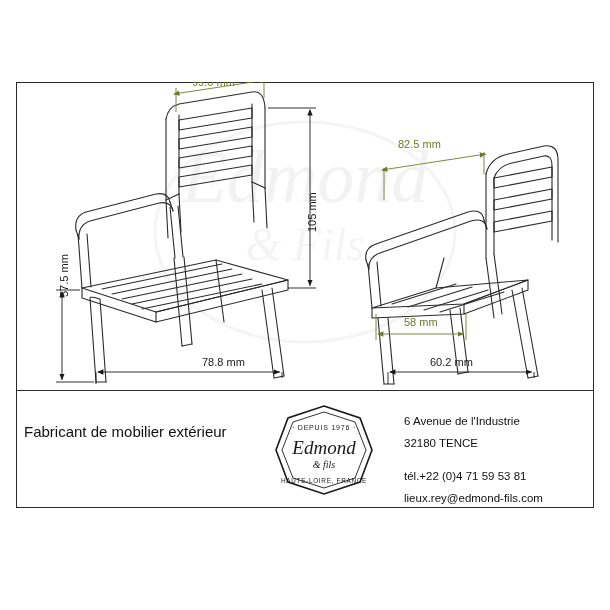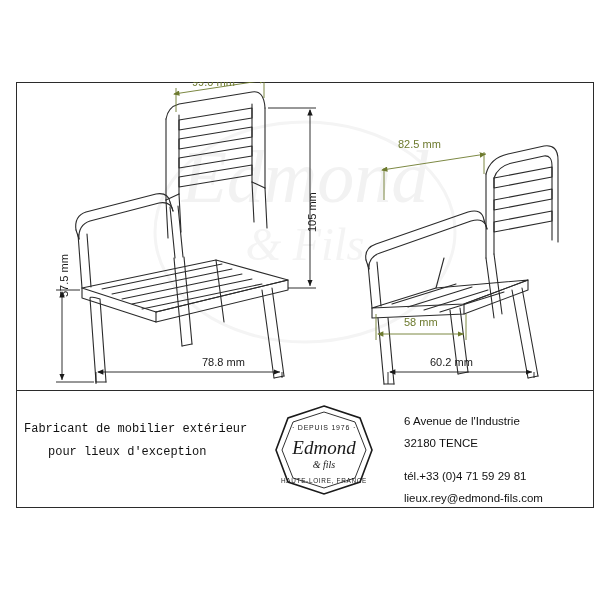--- a/index.html
+++ b/index.html
@@ -51,24 +51,23 @@
     left: 16px;
     top: 390px;
     width: 578px;
     height: 118px;
   }
   .footer-left {
     position: absolute;
     left: 8px;
     top: 28px;
     width: 228px;
-    font-size: 12px;
+    font-size: 15px;
     line-height: 1.9;
     color: #111;
-    font-family: Liberation Mono, monospace;
   }
   .footer-left .l1 { display:block; }
   .footer-left .l2 { display:block; padding-left: 24px; }
   .footer-right {
     position: absolute;
     left: 388px;
     top: 20px;
     width: 200px;
     font-size: 11.5px;
     line-height: 1.95;
@@ -258,37 +257,36 @@
     <div class="dim-text" style="left:382px; top:56px;">82.5 mm</div>
     <div class="dim-text" style="left:388px; top:234px;">58 mm</div>
     <div class="dim-text black" style="left:414px; top:274px;">60.2 mm</div>
 
   </div>
 
   <div class="footer">
 
     <div class="footer-left">
       <span class="l1">Fabricant de mobilier extérieur</span>
-      <span class="l2">pour lieux d'exception</span>
     </div>
 
     <div class="logo">
       <svg width="112" height="96" viewBox="0 0 112 96">
         <polygon points="56,4 92,16 104,48 92,80 56,92 20,80 8,48 20,16" fill="none" stroke="#1a1a1a" stroke-width="1.6"></polygon>
         <polygon points="56,10 87,20 98,48 87,76 56,86 25,76 14,48 25,20" fill="none" stroke="#1a1a1a" stroke-width="0.9"></polygon>
         <text x="56" y="28" text-anchor="middle" font-family="Liberation Sans, sans-serif" font-size="7" letter-spacing="0.8" fill="#1a1a1a">· DEPUIS 1976 ·</text>
         <text x="56" y="52" text-anchor="middle" font-family="Liberation Serif, serif" font-style="italic" font-size="19" fill="#1a1a1a">Edmond</text>
         <text x="56" y="66" text-anchor="middle" font-family="Liberation Serif, serif" font-style="italic" font-size="10" fill="#1a1a1a">&amp; fils</text>
         <text x="56" y="81" text-anchor="middle" font-family="Liberation Sans, sans-serif" font-size="6.4" letter-spacing="0.7" fill="#1a1a1a">HAUTE-LOIRE, FRANCE</text>
       </svg>
     </div>
 
     <div class="footer-right">
       <div>6 Avenue de l'Industrie</div>
       <div>32180 TENCE</div>
       <div style="height:10px"></div>
-      <div>tél.+33 (0)4 71 59 29 81</div>
+      <div>tél.+22 (0)4 71 59 53 81</div>
       <div>lieux.rey@edmond-fils.com</div>
     </div>
 
   </div>
 
 </div>
 
 </body></html>

